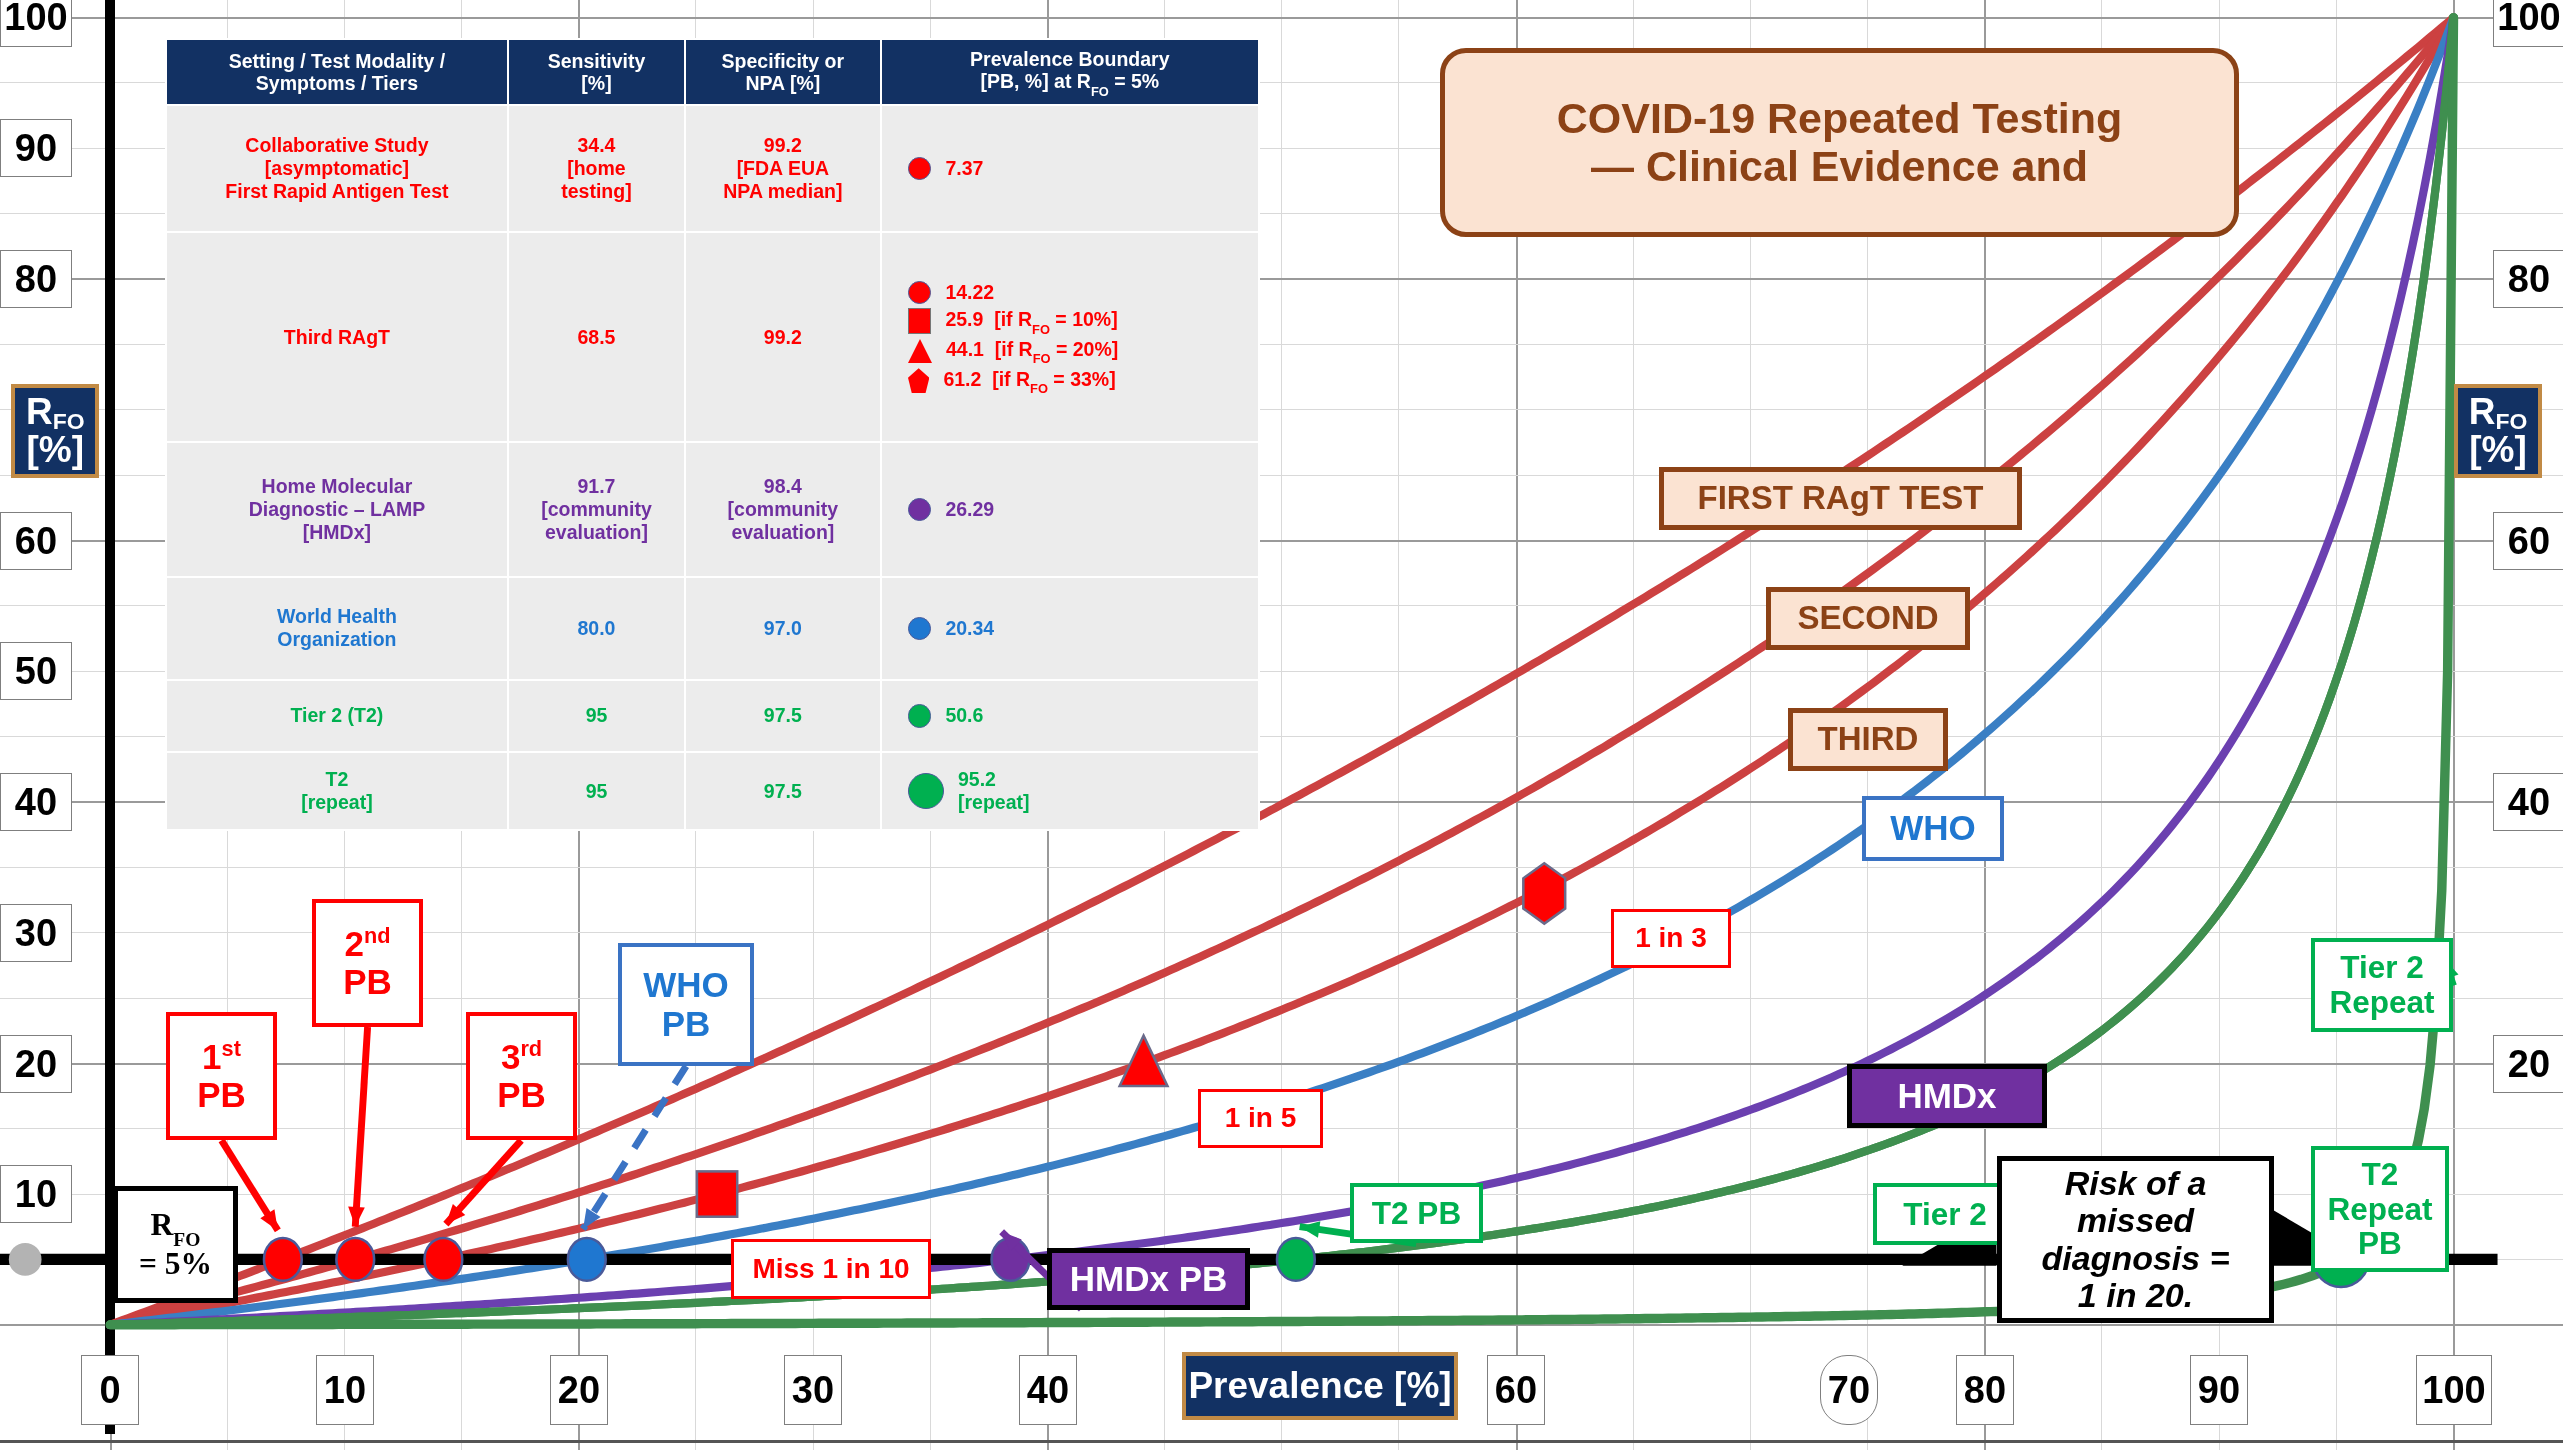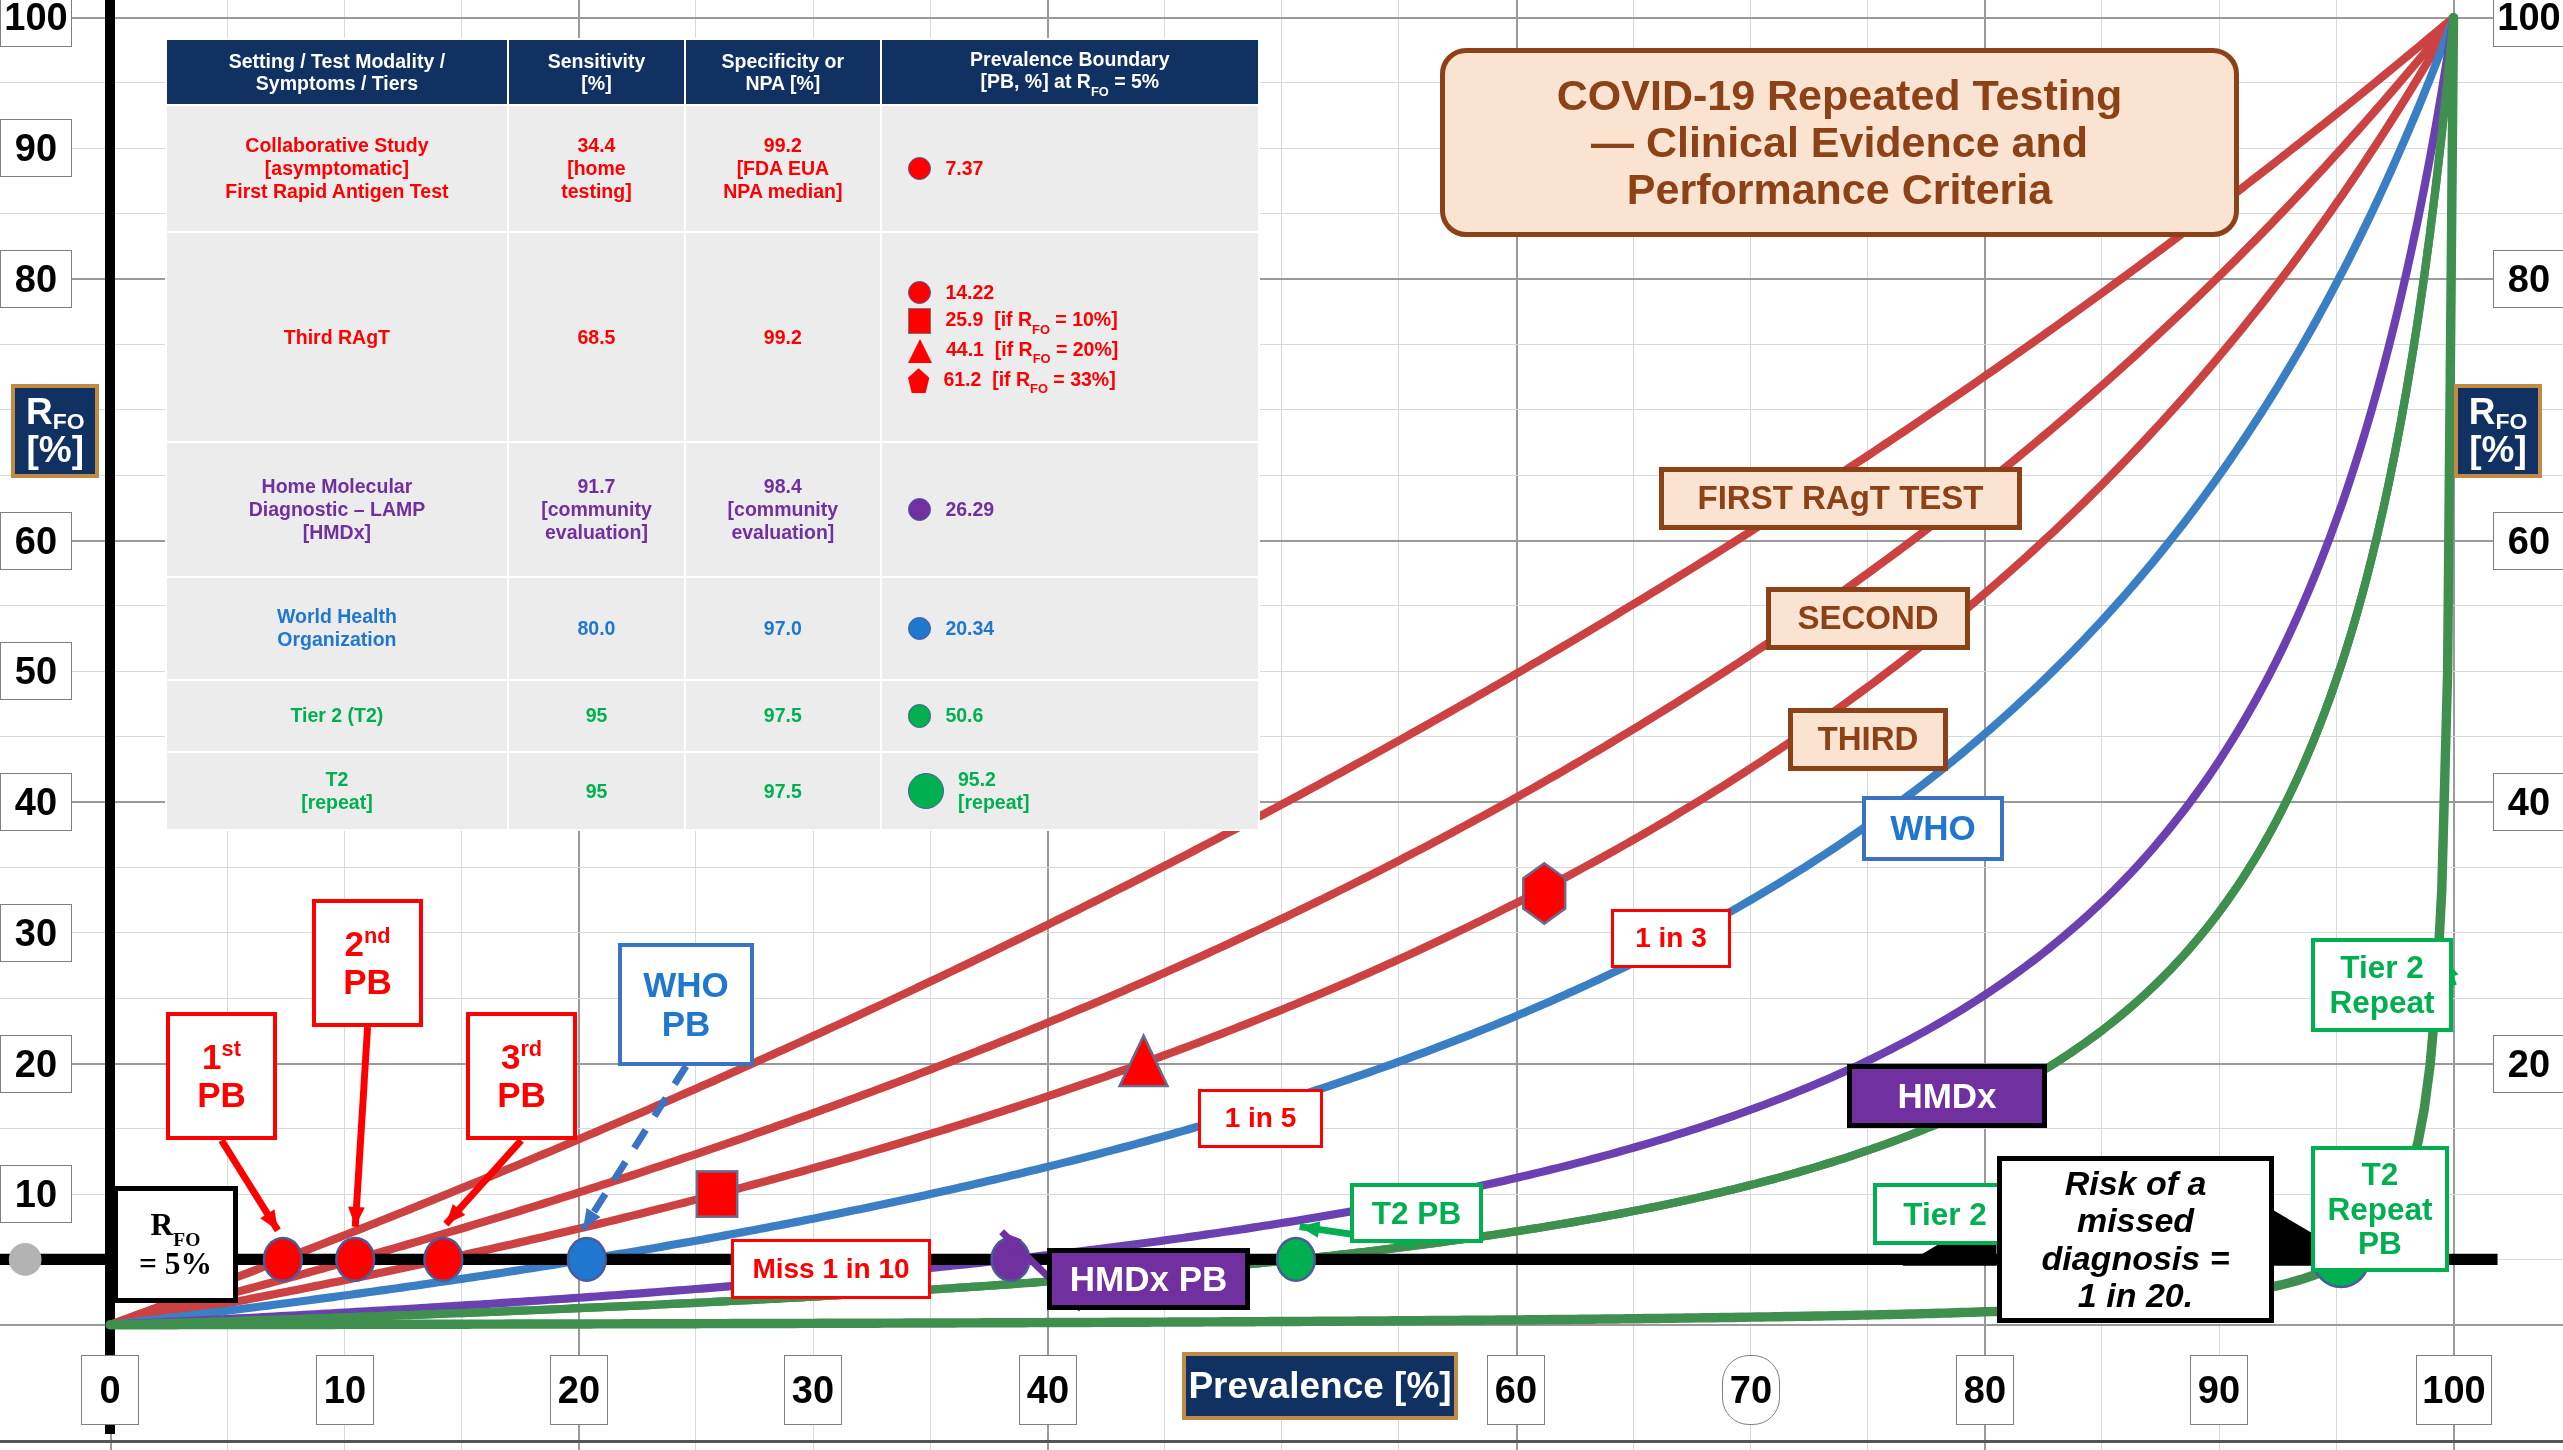--- a/index.html
+++ b/index.html
@@ -275,21 +275,20 @@
               </div>
             </div>
           </td>
         </tr>
       </tbody>
   </table>
 
   <div class="box title" style="left:1440px;top:48px;width:799px;height:189px;border-radius:26px;">
     <span>COVID-19 Repeated Testing</span>
     <span>— Clinical Evidence and</span>
-    <span>Performance Criteria</span>
   </div>
 
   <div class="box brown" style="left:1659px;top:467px;width:363px;height:63px;">
     <span>FIRST RAgT TEST</span>
     </div>
   <div class="box brown" style="left:1766px;top:587px;width:204px;height:63px;">
     <span>SECOND</span>
     </div>
   <div class="box brown" style="left:1788px;top:708px;width:160px;height:63px;">
     <span>THIRD</span>
@@ -381,20 +380,20 @@
       <div class="tickchip y" style="left: 2493px; top: 250px;">80</div>
       <div class="tickchip y" style="left: 2493px; top: 512px;">60</div>
       <div class="tickchip y" style="left: 2493px; top: 773px;">40</div>
       <div class="tickchip y" style="left: 2493px; top: 1035px;">20</div>
       <div class="tickchip x" style="left: 81px; top: 1355px;">0</div>
       <div class="tickchip x" style="left: 316px; top: 1355px;">10</div>
       <div class="tickchip x" style="left: 550px; top: 1355px;">20</div>
       <div class="tickchip x" style="left: 784px; top: 1355px;">30</div>
       <div class="tickchip x" style="left: 1019px; top: 1355px;">40</div>
       <div class="tickchip x" style="left: 1487px; top: 1355px;">60</div>
-      <div class="tickchip x" style="left: 1722px; top: 1355px; border-radius: 27px;">70</div>
+      <div class="tickchip x" style="left: 1820px; top: 1355px; border-radius: 27px;">70</div>
       <div class="tickchip x" style="left: 1956px; top: 1355px;">80</div>
       <div class="tickchip x" style="left: 2190px; top: 1355px;">90</div>
       <div class="tickchip x x100" style="left: 2416px; top: 1355px;">100</div>
     </div>
 
 </div>
 
 
 </body></html>

